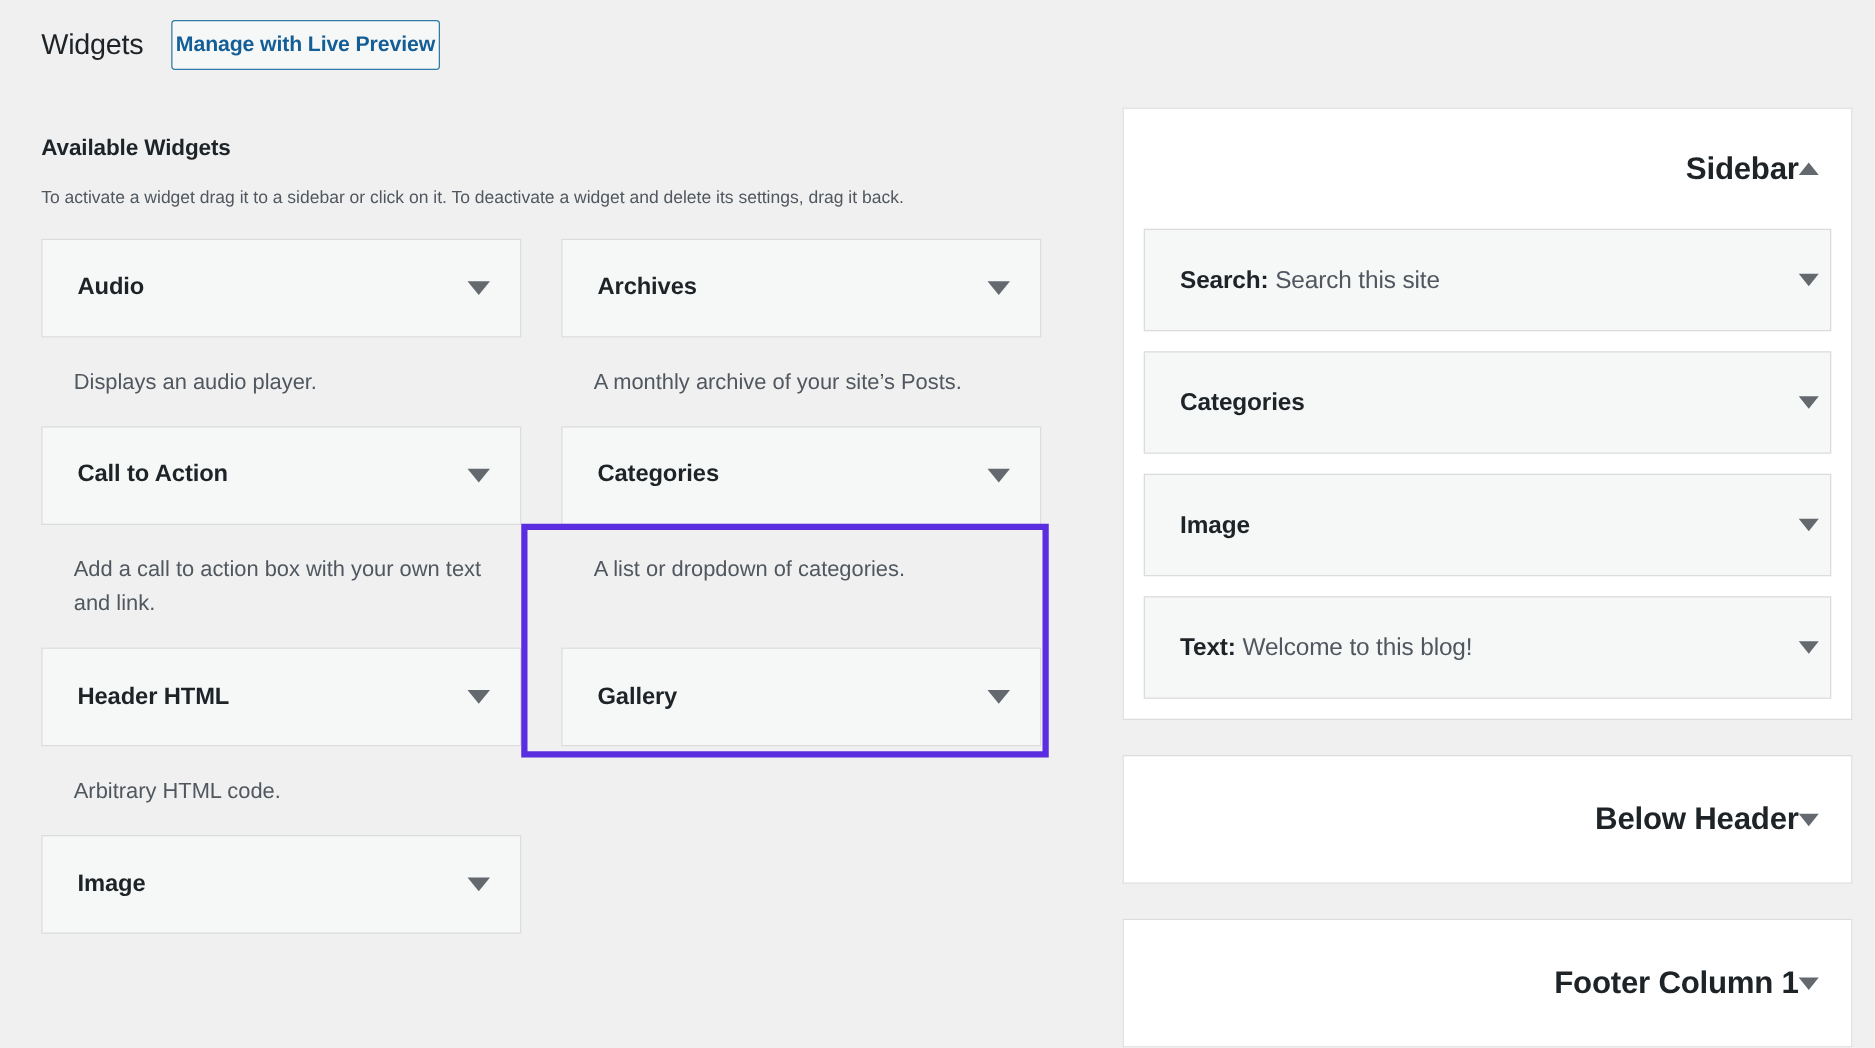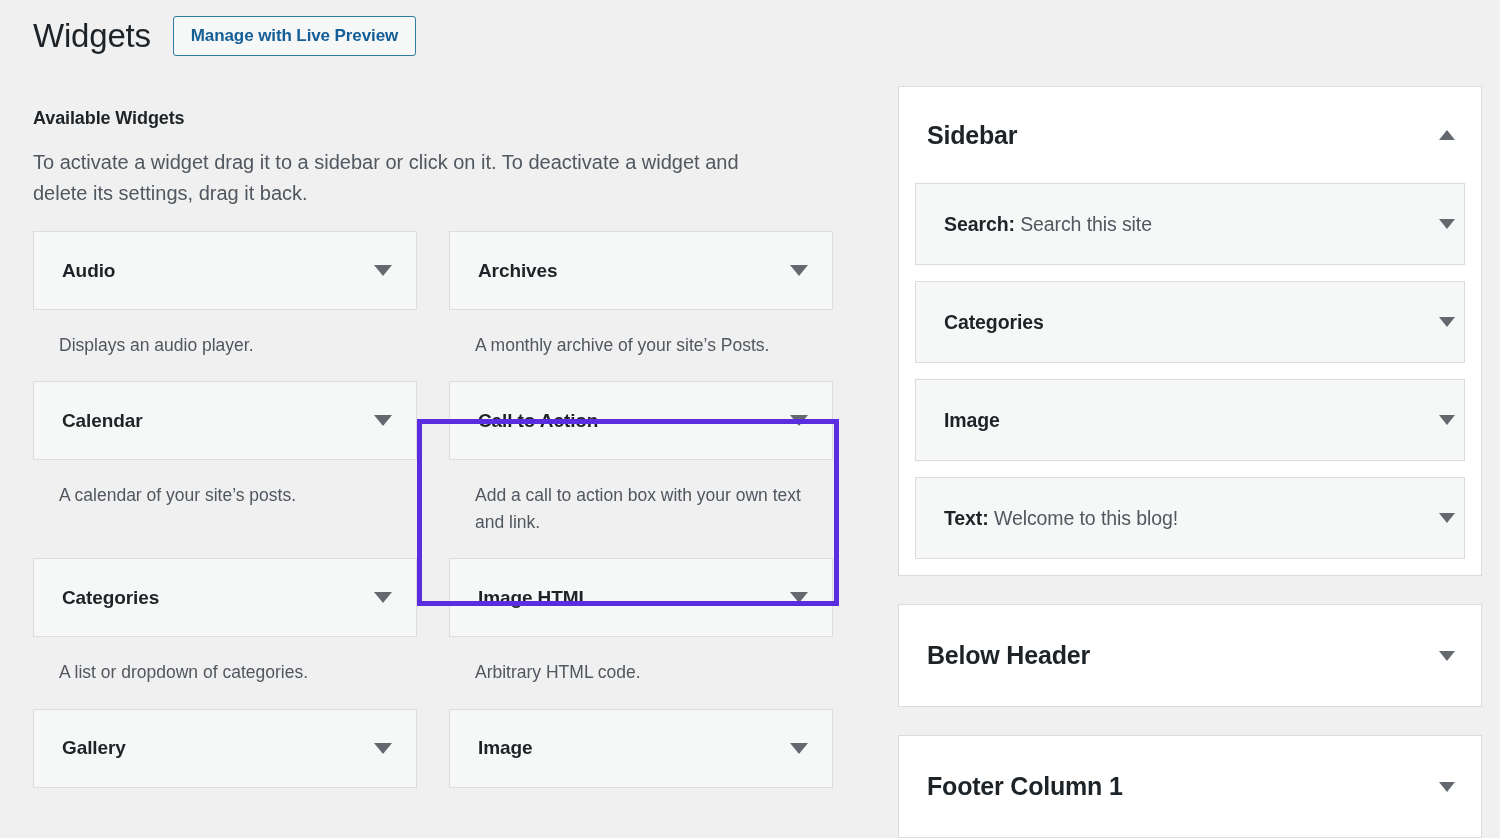--- a/index.html
+++ b/index.html
@@ -20,32 +20,32 @@
   
   .page-header {
     position: absolute;
     left: 33px;
     top: 16px;
     display: flex;
     align-items: center;
     gap: 22px;
   }
   .page-title {
-    font-size: 33px;
+    font-size: 23px;
     font-weight: 400;
     line-height: 1.2;
     color: #1d2327;
     letter-spacing: -0.2px;
   }
   .live-preview-btn {
     display: inline-flex;
     align-items: center;
     justify-content: center;
     height: 40px;
-    padding: 0 17px;
+    padding: 0 3px;
     background: #f6f7f7;
     border: 1px solid #2e7ca3;
     border-radius: 3px;
     color: #135e96;
     font-size: 17px;
     font-weight: bold;
     letter-spacing: -0.1px;
     cursor: pointer;
     white-space: nowrap;
   }
@@ -58,21 +58,21 @@
     width: 800px;
   }
   .available-title {
     font-size: 18px;
     font-weight: bold;
     color: #1d2327;
     margin-bottom: 18px;
     letter-spacing: -0.1px;
   }
   .available-desc {
-    font-size: 20px;
+    font-size: 14px;
     line-height: 1.55;
     color: #50575e;
     max-width: 730px;
     margin-bottom: 22px;
   }
 
   .widget-grid {
     display: grid;
     grid-template-columns: 384px 384px;
     column-gap: 32px;
@@ -134,21 +134,21 @@
     width: 584px;
   }
   .sidebar-panel {
     background: #ffffff;
     border: 1px solid #dcdcde;
     margin-bottom: 28px;
   }
   .sidebar-panel-header {
     display: flex;
     align-items: center;
-    justify-content: space-between;
+    justify-content: flex-end;
     padding: 0 26px 0 28px;
     height: 96px;
     cursor: pointer;
   }
   .sidebar-panel-title {
     font-size: 25px;
     font-weight: bold;
     color: #1d2327;
     letter-spacing: -0.2px;
   }
@@ -201,47 +201,40 @@
     </div>
 
     <div class="widget-cell">
       <div class="widget-card">
         <span class="widget-card-title">Archives</span>
         <span class="tri tri-down"></span>
       </div>
       <div class="widget-desc">A monthly archive of your site’s Posts.</div>
     </div>
 
-    <div class="widget-cell">
-      <div class="widget-card">
-        <span class="widget-card-title">Calendar</span>
-        <span class="tri tri-down"></span>
-      </div>
-      <div class="widget-desc">A calendar of your site’s posts.</div>
-    </div>
 
     <div class="widget-cell">
       <div class="widget-card">
         <span class="widget-card-title">Call to Action</span>
         <span class="tri tri-down"></span>
       </div>
       <div class="widget-desc">Add a call to action box with your own text and link.</div>
     </div>
 
     <div class="widget-cell">
       <div class="widget-card">
         <span class="widget-card-title">Categories</span>
         <span class="tri tri-down"></span>
       </div>
       <div class="widget-desc">A list or dropdown of categories.</div>
     </div>
 
     <div class="widget-cell">
       <div class="widget-card">
-        <span class="widget-card-title">Image HTML</span>
+        <span class="widget-card-title">Header HTML</span>
         <span class="tri tri-down"></span>
       </div>
       <div class="widget-desc">Arbitrary HTML code.</div>
     </div>
 
     <div class="widget-cell">
       <div class="widget-card">
         <span class="widget-card-title">Gallery</span>
         <span class="tri tri-down"></span>
       </div>

